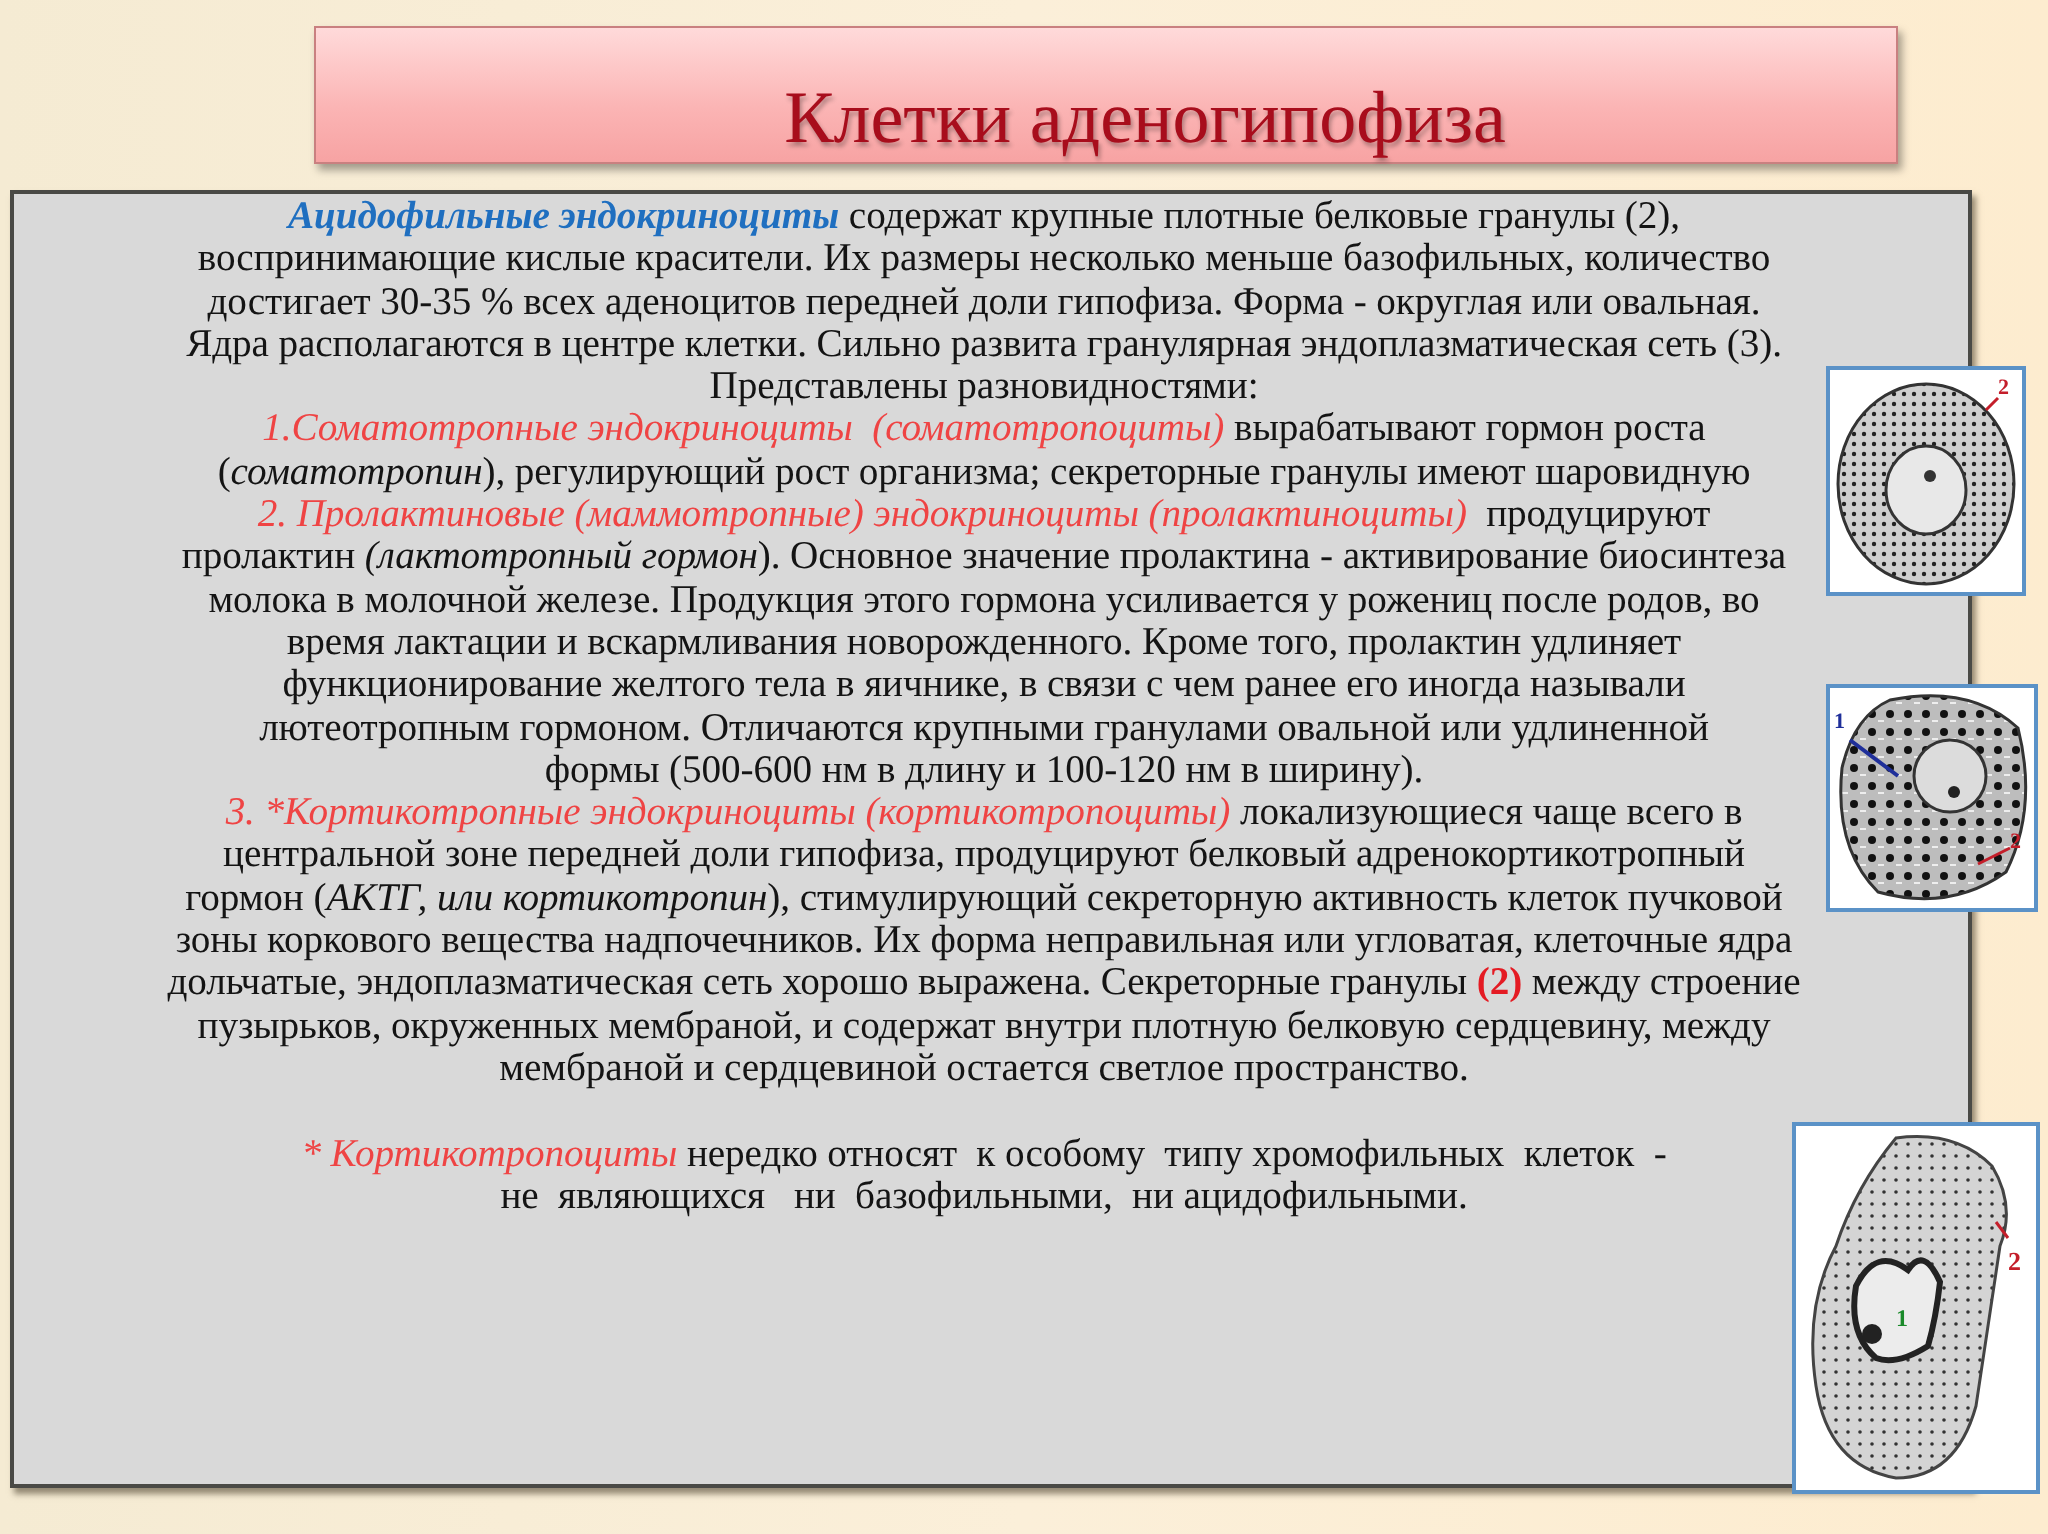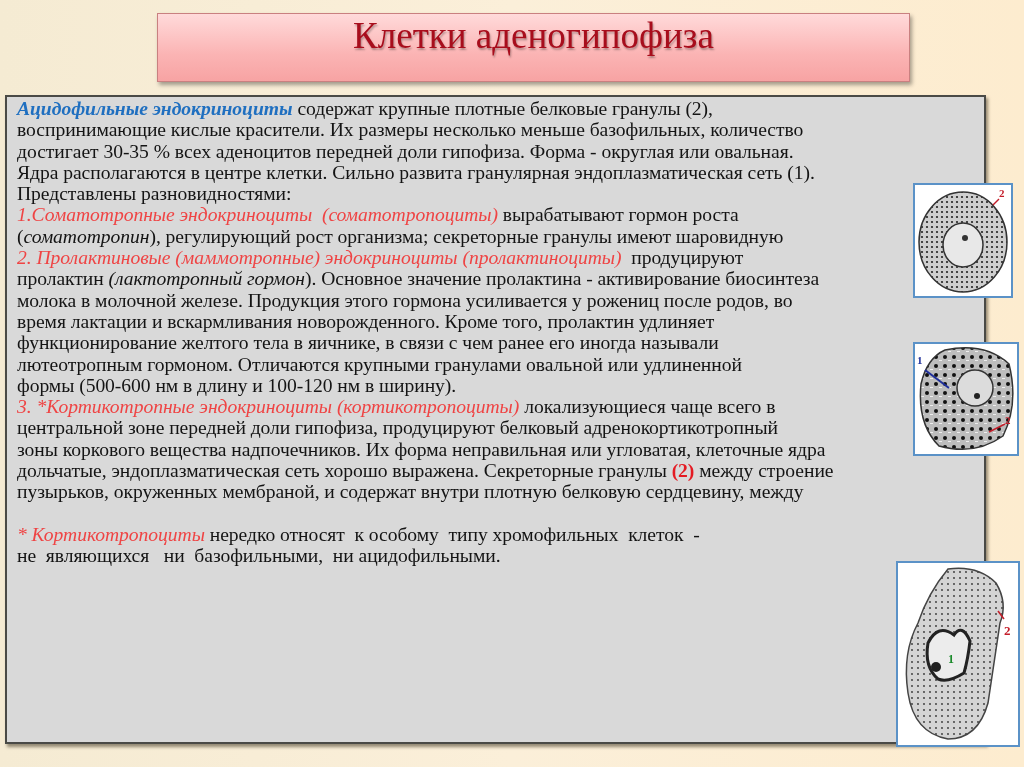--- a/index.html
+++ b/index.html
@@ -6,39 +6,39 @@
   body {
     width:1024px; height:767px; overflow:hidden; position:relative;
     background: linear-gradient(90deg, #f5ebd3 0%, #fbefd9 50%, #fdeccf 100%);
     font-family: "Liberation Serif", "DejaVu Serif", serif;
   }
   .title-box {
     position:absolute; left:157px; top:13px; width:751px; height:67px;
     background: linear-gradient(180deg, #ffdada 0%, #fbb4b4 60%, #f7a3a3 100%);
     border:1px solid #c98080;
     box-shadow: 2px 3px 4px rgba(0,0,0,0.35);
-    display:flex; align-items:flex-start; justify-content:center;
+    display:flex; align-items:flex-end; justify-content:center;padding-left:39px;
   }
   .title-text {
     font-size:37px; color:#a80d1c;
     text-shadow: 1px 2px 2px rgba(0,0,0,0.3);
   }
   .panel {
     position:absolute; left:5px; top:95px; width:981px; height:649px;
     background:#d9d9d9;
     border:2px solid #4a4a46;
     box-shadow: 2px 3px 3px rgba(80,70,50,0.6);
     box-sizing:border-box;
   }
   .content {
     position:absolute; left:17px; top:98px; width:950px;
     font-size:19.6px; line-height:21.3px; color:#141414;
     letter-spacing:-0.05px;
   }
-  .content p { margin:0; white-space:pre; }
+  .content p { margin:0; white-space:pre;text-align:center; }
   .blue { color:#1f6fc0; font-style:italic; font-weight:bold; }
   .red  { color:#ef4444; font-style:italic; }
   .redb { color:#e41b23; font-weight:bold; }
   .ul { font-style:italic; }
   .figure {
     position:absolute; background:#fff; border:2px solid #5b92c7; box-sizing:border-box;
     overflow:hidden;
   }
   .fig1 { left:913px; top:183px; width:100px; height:115px; }
   .fig2 { left:913px; top:342px; width:106px; height:114px; }
@@ -51,36 +51,38 @@
 <div class="title-box">
   <span class="title-text">Клетки аденогипофиза</span>
 </div>
 
 <div class="panel"></div>
 
 <div class="content" id="content">
     <p><span class="blue">Ацидофильные эндокриноциты</span><span> содержат крупные плотные белковые гранулы (2),</span></p>
     <p><span>воспринимающие кислые красители. Их размеры несколько меньше базофильных, количество</span></p>
     <p><span>достигает 30-35 % всех аденоцитов передней доли гипофиза. Форма - округлая или овальная.</span></p>
-    <p><span>Ядра располагаются в центре клетки. Сильно развита гранулярная эндоплазматическая сеть (1).</span></p>
+    <p><span>Ядра располагаются в центре клетки. Сильно развита гранулярная эндоплазматическая сеть (3).</span></p>
     <p><span>Представлены разновидностями:</span></p>
     <p><span class="red">1.Соматотропные эндокриноциты  (соматотропоциты)</span><span> вырабатывают гормон роста</span></p>
     <p><span>(</span><span class="ul">соматотропин</span><span>), регулирующий рост организма; секреторные гранулы имеют шаровидную</span></p>
     <p><span class="red">2. Пролактиновые (маммотропные) эндокриноциты (пролактиноциты)</span><span>  продуцируют</span></p>
     <p><span>пролактин </span><span class="ul">(лактотропный гормон</span><span>). Основное значение пролактина - активирование биосинтеза</span></p>
     <p><span>молока в молочной железе. Продукция этого гормона усиливается у рожениц после родов, во</span></p>
     <p><span>время лактации и вскармливания новорожденного. Кроме того, пролактин удлиняет</span></p>
     <p><span>функционирование желтого тела в яичнике, в связи с чем ранее его иногда называли</span></p>
     <p><span>лютеотропным гормоном. Отличаются крупными гранулами овальной или удлиненной</span></p>
     <p><span>формы (500-600 нм в длину и 100-120 нм в ширину).</span></p>
     <p><span class="red">3. *Кортикотропные эндокриноциты (кортикотропоциты)</span><span> локализующиеся чаще всего в</span></p>
     <p><span>центральной зоне передней доли гипофиза, продуцируют белковый адренокортикотропный</span></p>
+    <p><span>гормон (</span><span class="ul">АКТГ, или кортикотропин</span><span>), стимулирующий секреторную активность клеток пучковой</span></p>
     <p><span>зоны коркового вещества надпочечников. Их форма неправильная или угловатая, клеточные ядра</span></p>
     <p><span>дольчатые, эндоплазматическая сеть хорошо выражена. Секреторные гранулы </span><span class="redb">(2)</span><span> между строение</span></p>
     <p><span>пузырьков, окруженных мембраной, и содержат внутри плотную белковую сердцевину, между</span></p>
+    <p><span>мембраной и сердцевиной остается светлое пространство.</span></p>
     <p><span> </span></p>
     <p><span class="red">* Кортикотропоциты</span><span> нередко относят  к особому  типу хромофильных  клеток  -</span></p>
     <p><span>не  являющихся   ни  базофильными,  ни ацидофильными.</span></p>
   </div>
 
 <div class="figure fig1">
   <svg width="96" height="111" viewBox="0 0 96 111">
     <defs>
       <pattern id="dots1" width="5" height="5" patternUnits="userSpaceOnUse">
         <rect width="5" height="5" fill="#cfcfcf"></rect>

